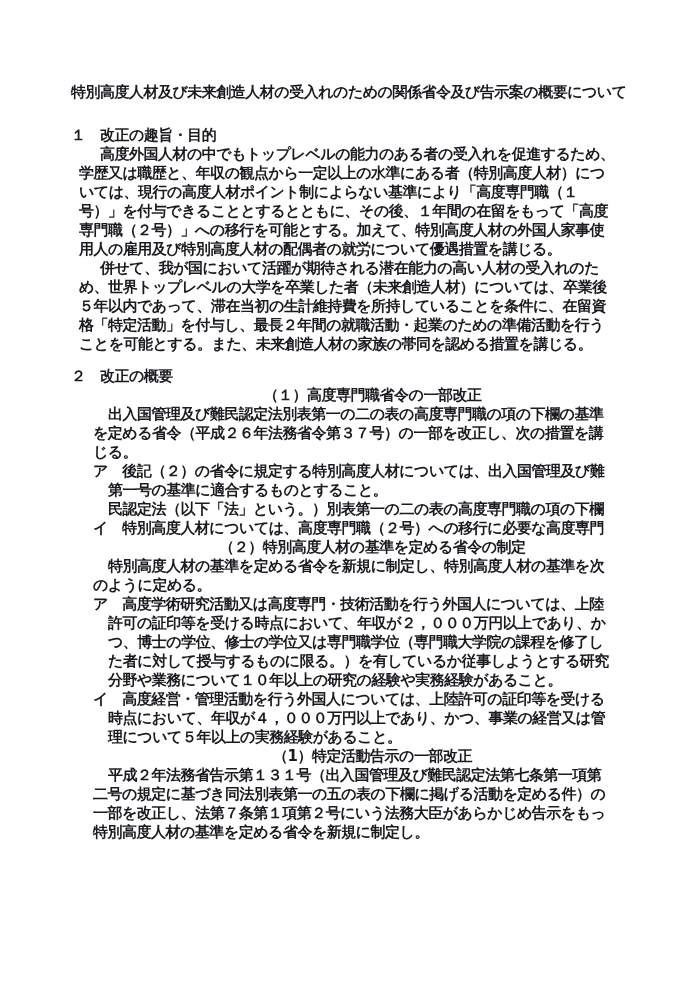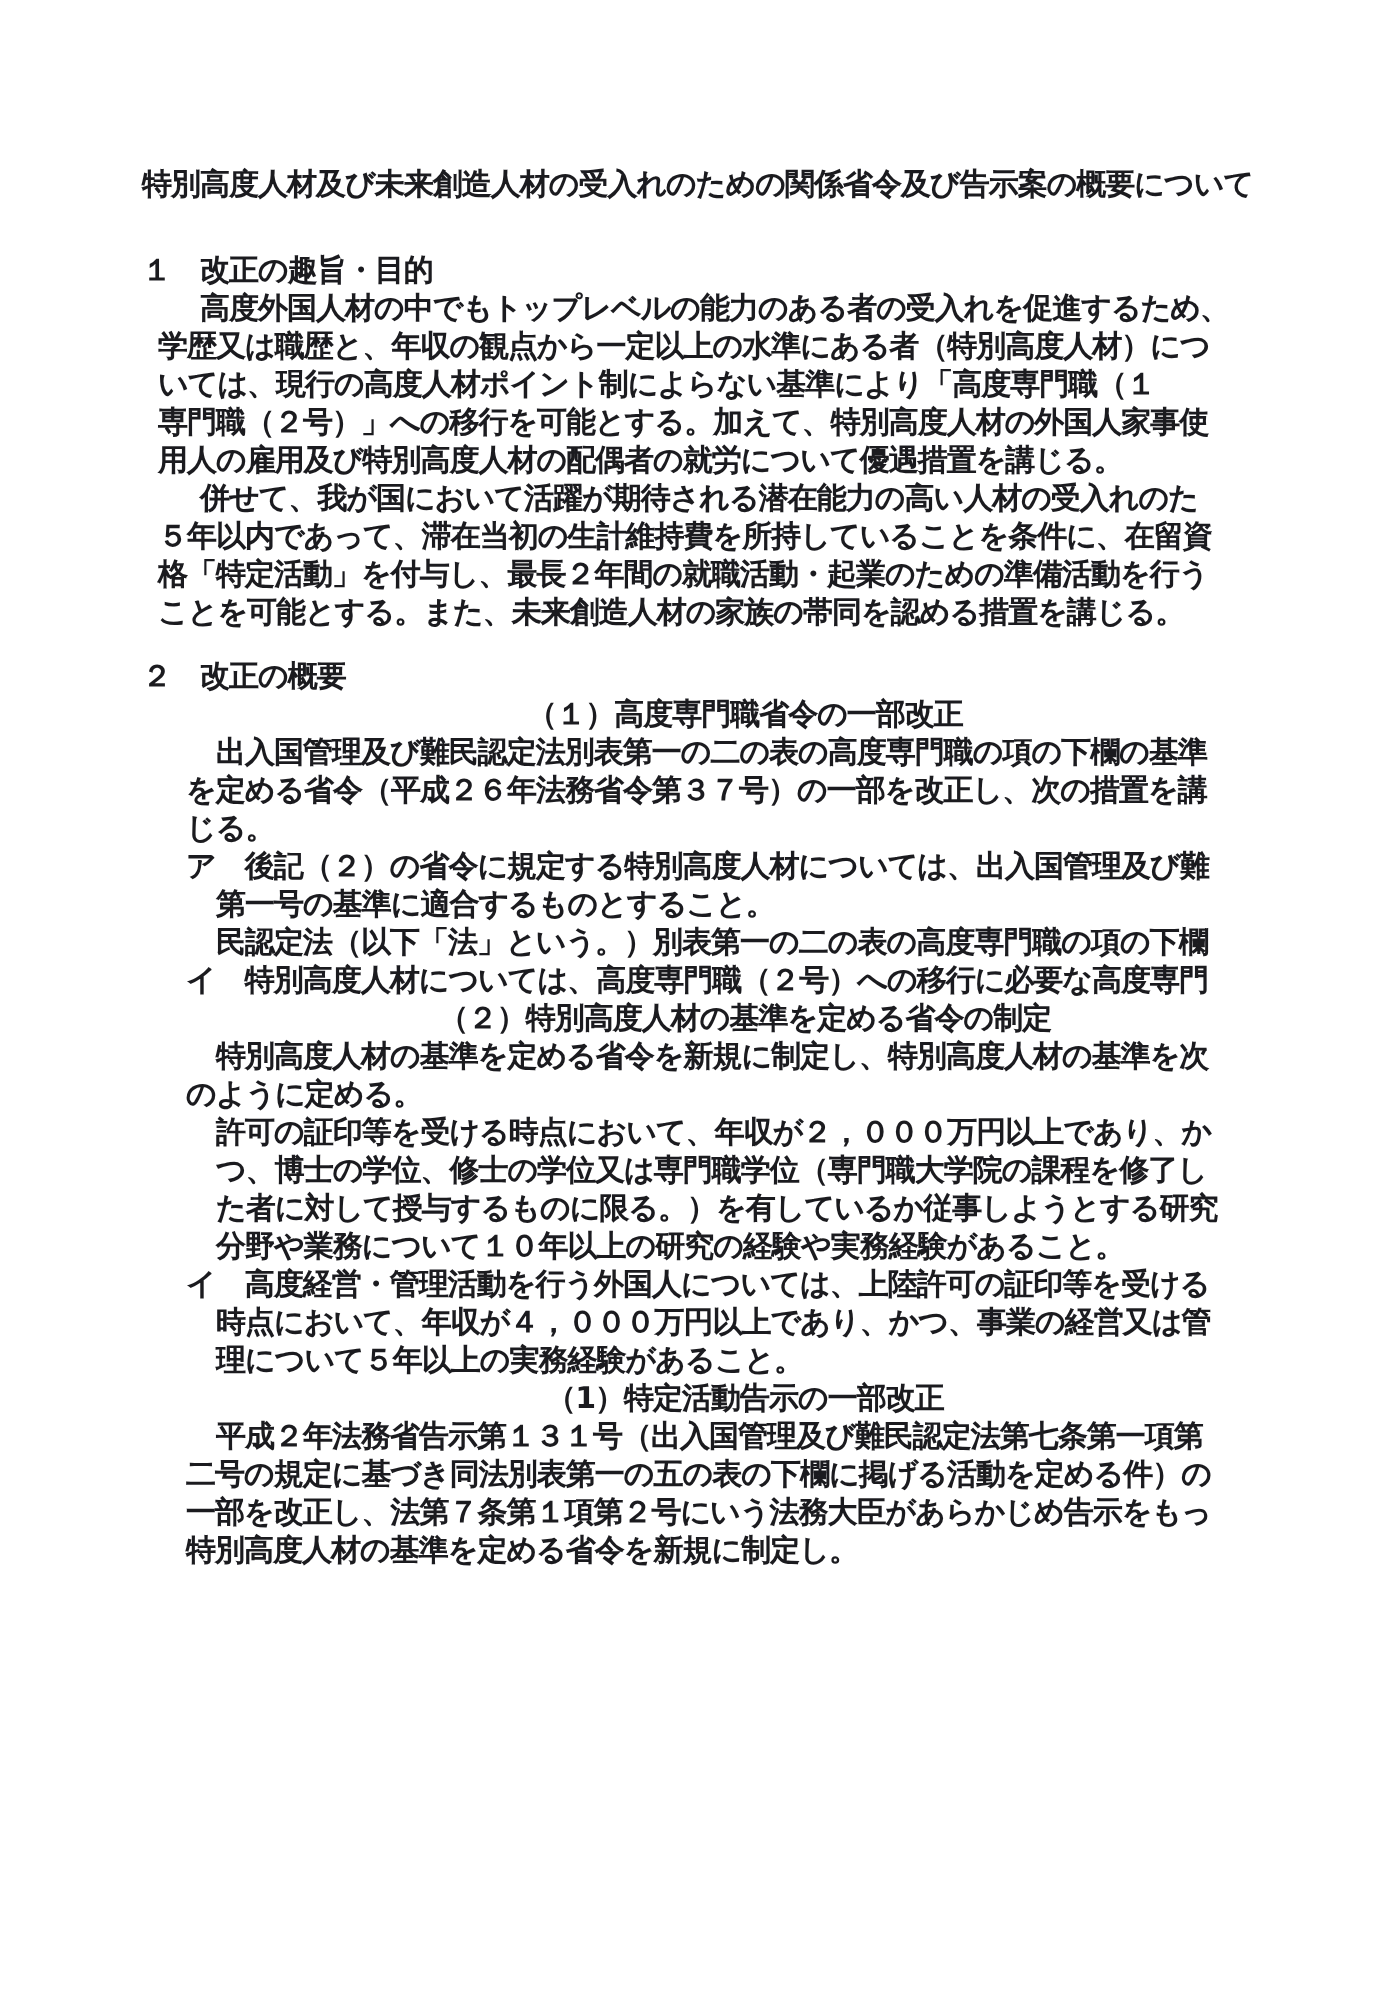--- a/index.html
+++ b/index.html
@@ -41,38 +41,41 @@
 </head>
 <body style="background: rgb(255, 255, 255);">
 
 <div class="page" style="background: rgb(255, 255, 255); color: rgb(27, 27, 31);">
   <div class="line t">特別高度人材及び未来創造人材の受入れのための関係省令及び告示案の概要について</div>
   <div>
       <div class="line h">１　改正の趣旨・目的</div>
       <div class="line pf">高度外国人材の中でもトップレベルの能力のある者の受入れを促進するため、</div>
       <div class="line p">学歴又は職歴と、年収の観点から一定以上の水準にある者（特別高度人材）につ</div>
       <div class="line p">いては、現行の高度人材ポイント制によらない基準により「高度専門職（１</div>
+      <div class="line p">号）」を付与できることとするとともに、その後、１年間の在留をもって「高度</div>
       <div class="line p">専門職（２号）」への移行を可能とする。加えて、特別高度人材の外国人家事使</div>
       <div class="line p">用人の雇用及び特別高度人材の配偶者の就労について優遇措置を講じる。</div>
       <div class="line pf">併せて、我が国において活躍が期待される潜在能力の高い人材の受入れのた</div>
+      <div class="line p">め、世界トップレベルの大学を卒業した者（未来創造人材）については、卒業後</div>
       <div class="line p">５年以内であって、滞在当初の生計維持費を所持していることを条件に、在留資</div>
       <div class="line p">格「特定活動」を付与し、最長２年間の就職活動・起業のための準備活動を行う</div>
       <div class="line p">ことを可能とする。また、未来創造人材の家族の帯同を認める措置を講じる。</div>
       <div class="line h">２　改正の概要</div>
       <div class="line pn">（１）高度専門職省令の一部改正</div>
       <div class="line pnf">出入国管理及び難民認定法別表第一の二の表の高度専門職の項の下欄の基準</div>
       <div class="line pnc">を定める省令（平成２６年法務省令第３７号）の一部を改正し、次の措置を講</div>
       <div class="line pnc">じる。</div>
       <div class="line it">ア　後記（２）の省令に規定する特別高度人材については、出入国管理及び難</div>
       <div class="line itc">第一号の基準に適合するものとすること。</div>
       <div class="line itc">民認定法（以下「法」という。）別表第一の二の表の高度専門職の項の下欄</div>
       <div class="line it">イ　特別高度人材については、高度専門職（２号）への移行に必要な高度専門</div>
       <div class="line pn">（２）特別高度人材の基準を定める省令の制定</div>
       <div class="line pnf">特別高度人材の基準を定める省令を新規に制定し、特別高度人材の基準を次</div>
       <div class="line pnc">のように定める。</div>
+      <div class="line it">ア　高度学術研究活動又は高度専門・技術活動を行う外国人については、上陸</div>
       <div class="line itc">許可の証印等を受ける時点において、年収が２，０００万円以上であり、か</div>
       <div class="line itc">つ、博士の学位、修士の学位又は専門職学位（専門職大学院の課程を修了し</div>
       <div class="line itc">た者に対して授与するものに限る。）を有しているか従事しようとする研究</div>
       <div class="line itc">分野や業務について１０年以上の研究の経験や実務経験があること。</div>
       <div class="line it">イ　高度経営・管理活動を行う外国人については、上陸許可の証印等を受ける</div>
       <div class="line itc">時点において、年収が４，０００万円以上であり、かつ、事業の経営又は管</div>
       <div class="line itc">理について５年以上の実務経験があること。</div>
       <div class="line pn">（1）特定活動告示の一部改正</div>
       <div class="line pnf">平成２年法務省告示第１３１号（出入国管理及び難民認定法第七条第一項第</div>
       <div class="line pnc">二号の規定に基づき同法別表第一の五の表の下欄に掲げる活動を定める件）の</div>

